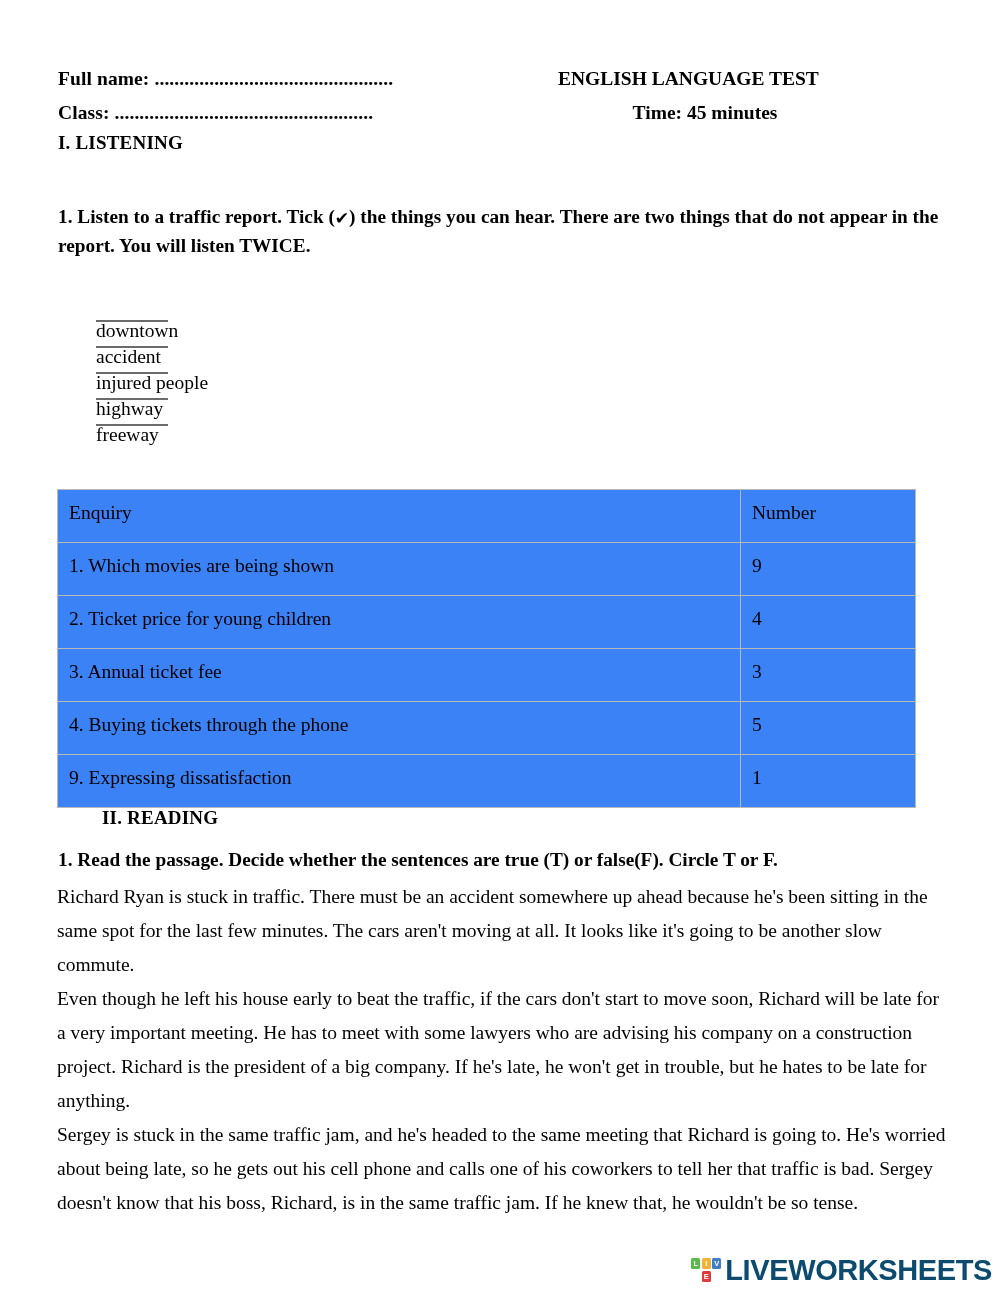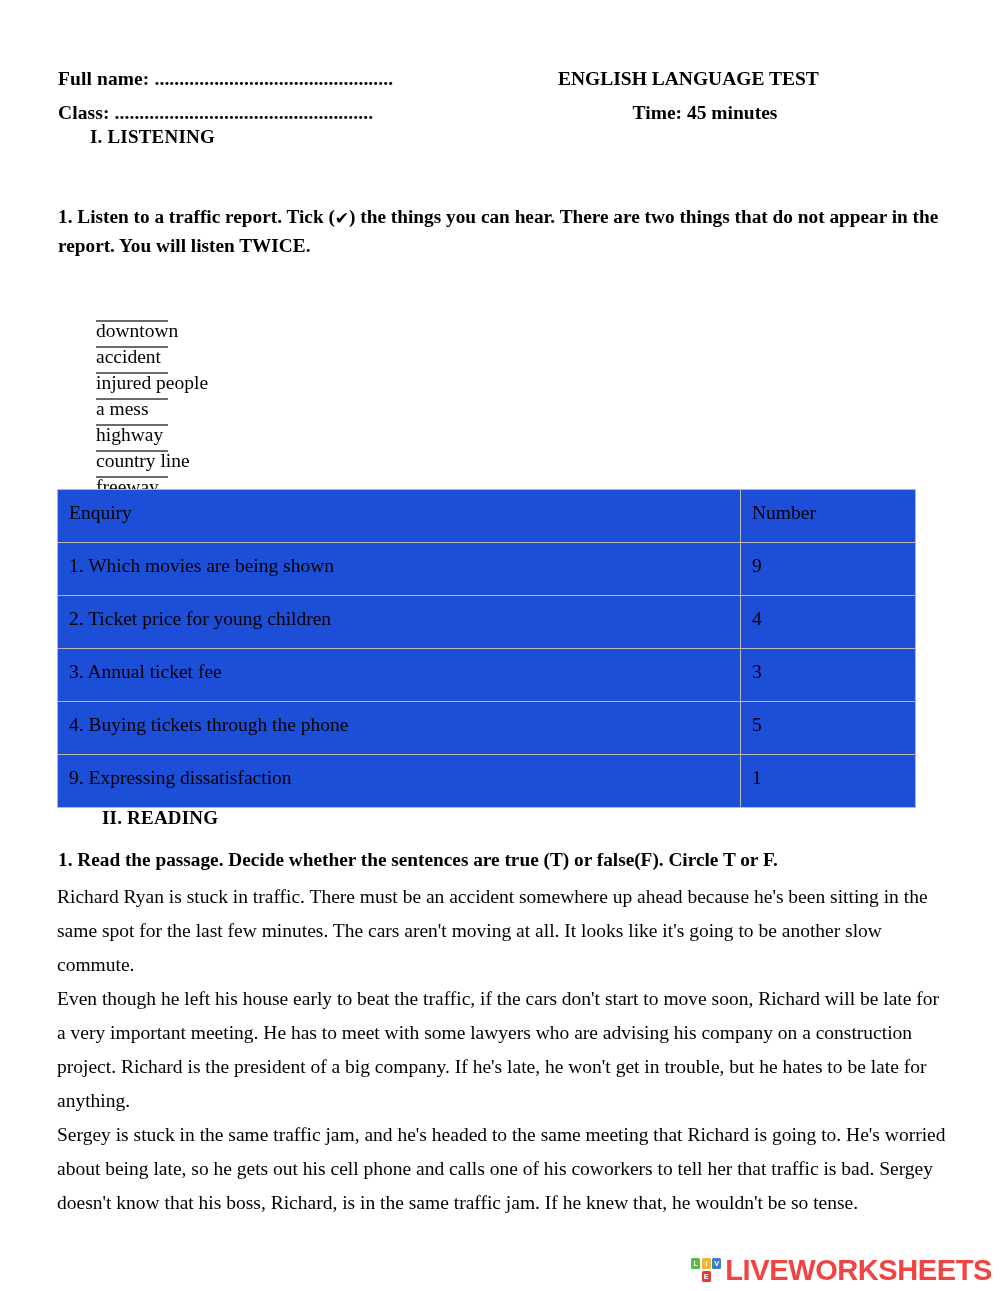--- a/index.html
+++ b/index.html
@@ -123,21 +123,21 @@
     table-layout: fixed;
   }
   table.enq td, table.enq th {
     border: 1px solid #b9b9b9;
     font-weight: normal;
     font-size: 19.5px;
     text-align: left;
     vertical-align: top;
     padding: 12px 0 12px 11px;
     height: 28px;
-    background: #1d4ed8;
+    background: #3b82f6;
   }
   table.enq .col-enq { width: 683px; }
   table.enq .col-num { width: 175px; }
 
   
   .passage {
     position: absolute;
     left: 57px;
     right: 52px;
     top: 880px;
@@ -195,48 +195,40 @@
     <div class="hdr-row">
       <div class="hdr-left">Full name: ................................................</div>
       <div class="hdr-right">ENGLISH LANGUAGE TEST</div>
     </div>
     <div class="hdr-row">
       <div class="hdr-left">Class: ....................................................</div>
       <div class="hdr-right center">Time: 45 minutes</div>
     </div>
   </div>
 
-  <div class="sec-head" style="top:126px;margin-left:32px;">I. LISTENING</div>
+  <div class="sec-head" style="top:132px;">I. LISTENING</div>
 
   <div class="instr" style="top:178px;margin-top:24px;"><span>1. Listen to a traffic report. Tick (</span><span class="tickmark">✔</span><span>) the things you can hear. There are two things that do not appear in the report. You will listen TWICE.</span></div>
 
   <div class="checklist">
     <div class="chk-row">
       <span class="chk-blank"></span>
       <span class="chk-label">downtown</span>
     </div>
     <div class="chk-row">
       <span class="chk-blank"></span>
       <span class="chk-label">accident</span>
     </div>
     <div class="chk-row">
       <span class="chk-blank"></span>
       <span class="chk-label">injured people</span>
     </div>
     <div class="chk-row">
       <span class="chk-blank"></span>
-      <span class="chk-label">a mess</span>
-    </div>
-    <div class="chk-row">
-      <span class="chk-blank"></span>
       <span class="chk-label">highway</span>
-    </div>
-    <div class="chk-row">
-      <span class="chk-blank"></span>
-      <span class="chk-label">country line</span>
     </div>
     <div class="chk-row">
       <span class="chk-blank"></span>
       <span class="chk-label">freeway</span>
     </div>
   </div>
 
 
   <div class="tbl-wrap">
     <table class="enq">
@@ -287,16 +279,16 @@
 
   <div class="logo">
     <div class="logo-tiles">
       <span class="tile" style="background: rgb(91, 184, 74);">L</span>
       <span class="tile" style="background: rgb(242, 178, 51);">I</span>
       <span class="tile" style="background: rgb(61, 126, 196);">V</span>
       <span class="tile empty"></span>
       <span class="tile" style="background: rgb(224, 59, 59);">E</span>
       <span class="tile empty"></span>
     </div>
-    <span class="logo-word" style="color: #ef4444;">LIVEWORKSHEETS</span>
+    <span class="logo-word" style="color: #0c4a6e;">LIVEWORKSHEETS</span>
   </div>
 
 </div>
 
 </body></html>

